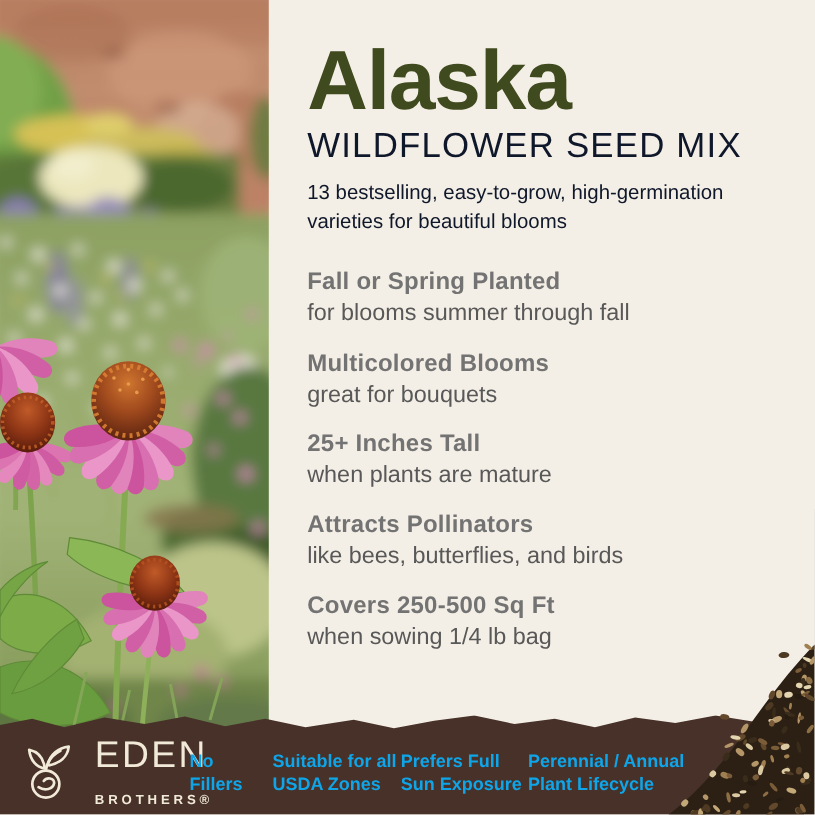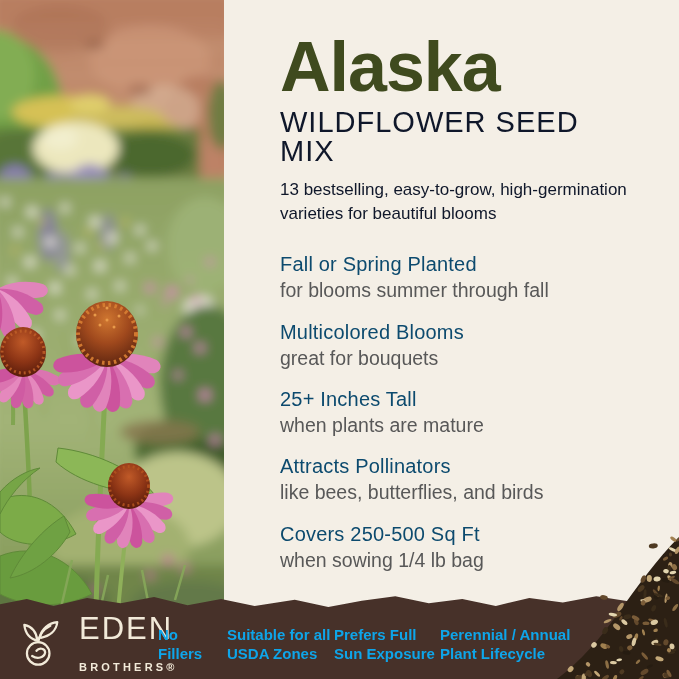--- a/index.html
+++ b/index.html
@@ -4,27 +4,27 @@
 <style>
   html,body{margin:0;padding:0;background:#ddd;}
   .canvas{
     position:relative;width:679px;height:679px;overflow:hidden;
     background:#f4efe6;font-family:"Liberation Sans",sans-serif;
     -webkit-font-smoothing:antialiased;
   }
   .photo{position:absolute;left:0;top:0;width:224px;height:612px;z-index:1;}
   .photo svg{display:block;width:100%;height:100%;}
 
-  .panel{position:absolute;left:224px;top:0;width:428px;padding:32px 20px 0 56px;box-sizing:border-box;z-index:1;}
+  .panel{position:absolute;left:224px;top:0;width:428px;padding:32px 20px 0 32px;box-sizing:border-box;z-index:1;}
   .title{margin:0;font-size:70px;line-height:1;font-weight:700;color:#3f4a1e;letter-spacing:-1px;}
   .subtitle{margin-top:6px;font-size:29px;line-height:1;font-weight:400;color:#0f172a;letter-spacing:1px;}
   .tagline{margin-top:12px;font-size:17px;line-height:1.42;color:#0f172a;width:378px;}
   .features{margin-top:26px;}
   .feature{margin-bottom:17px;}
-  .f-head{font-size:20px;line-height:1.25;font-weight:400;color:#0c4a6e;letter-spacing:.2px;}
+  .f-head{font-size:20px;line-height:1.25;font-weight:700;color:#737373;letter-spacing:.2px;}
   .f-desc{font-size:19.5px;line-height:1.2;color:#585858;margin-top:2px;}
 
   .footer{
     position:absolute;left:0;top:590px;width:670px;height:89px;background:#473129;z-index:2;
     clip-path:polygon(0 16%,4% 10%,8% 18%,13% 9%,18% 15%,23% 8%,28% 17%,33% 10%,38% 18%,44% 11%,49% 19%,54% 12%,59% 7%,64% 15%,69% 10%,74% 18%,79% 9%,84% 14%,89% 7%,94% 13%,100% 9%,100% 100%,0 100%);
   }
   .brandlogo{position:absolute;left:20px;top:23px;display:flex;align-items:center;gap:7px;color:#f2ead9;}
   .brandlogo svg{width:52px;height:52px;}
   .logo-eden{font-size:31px;line-height:1;font-weight:400;letter-spacing:2px;}
   .logo-bros{font-size:11px;line-height:1;font-weight:700;letter-spacing:3.2px;margin-top:18px;}

